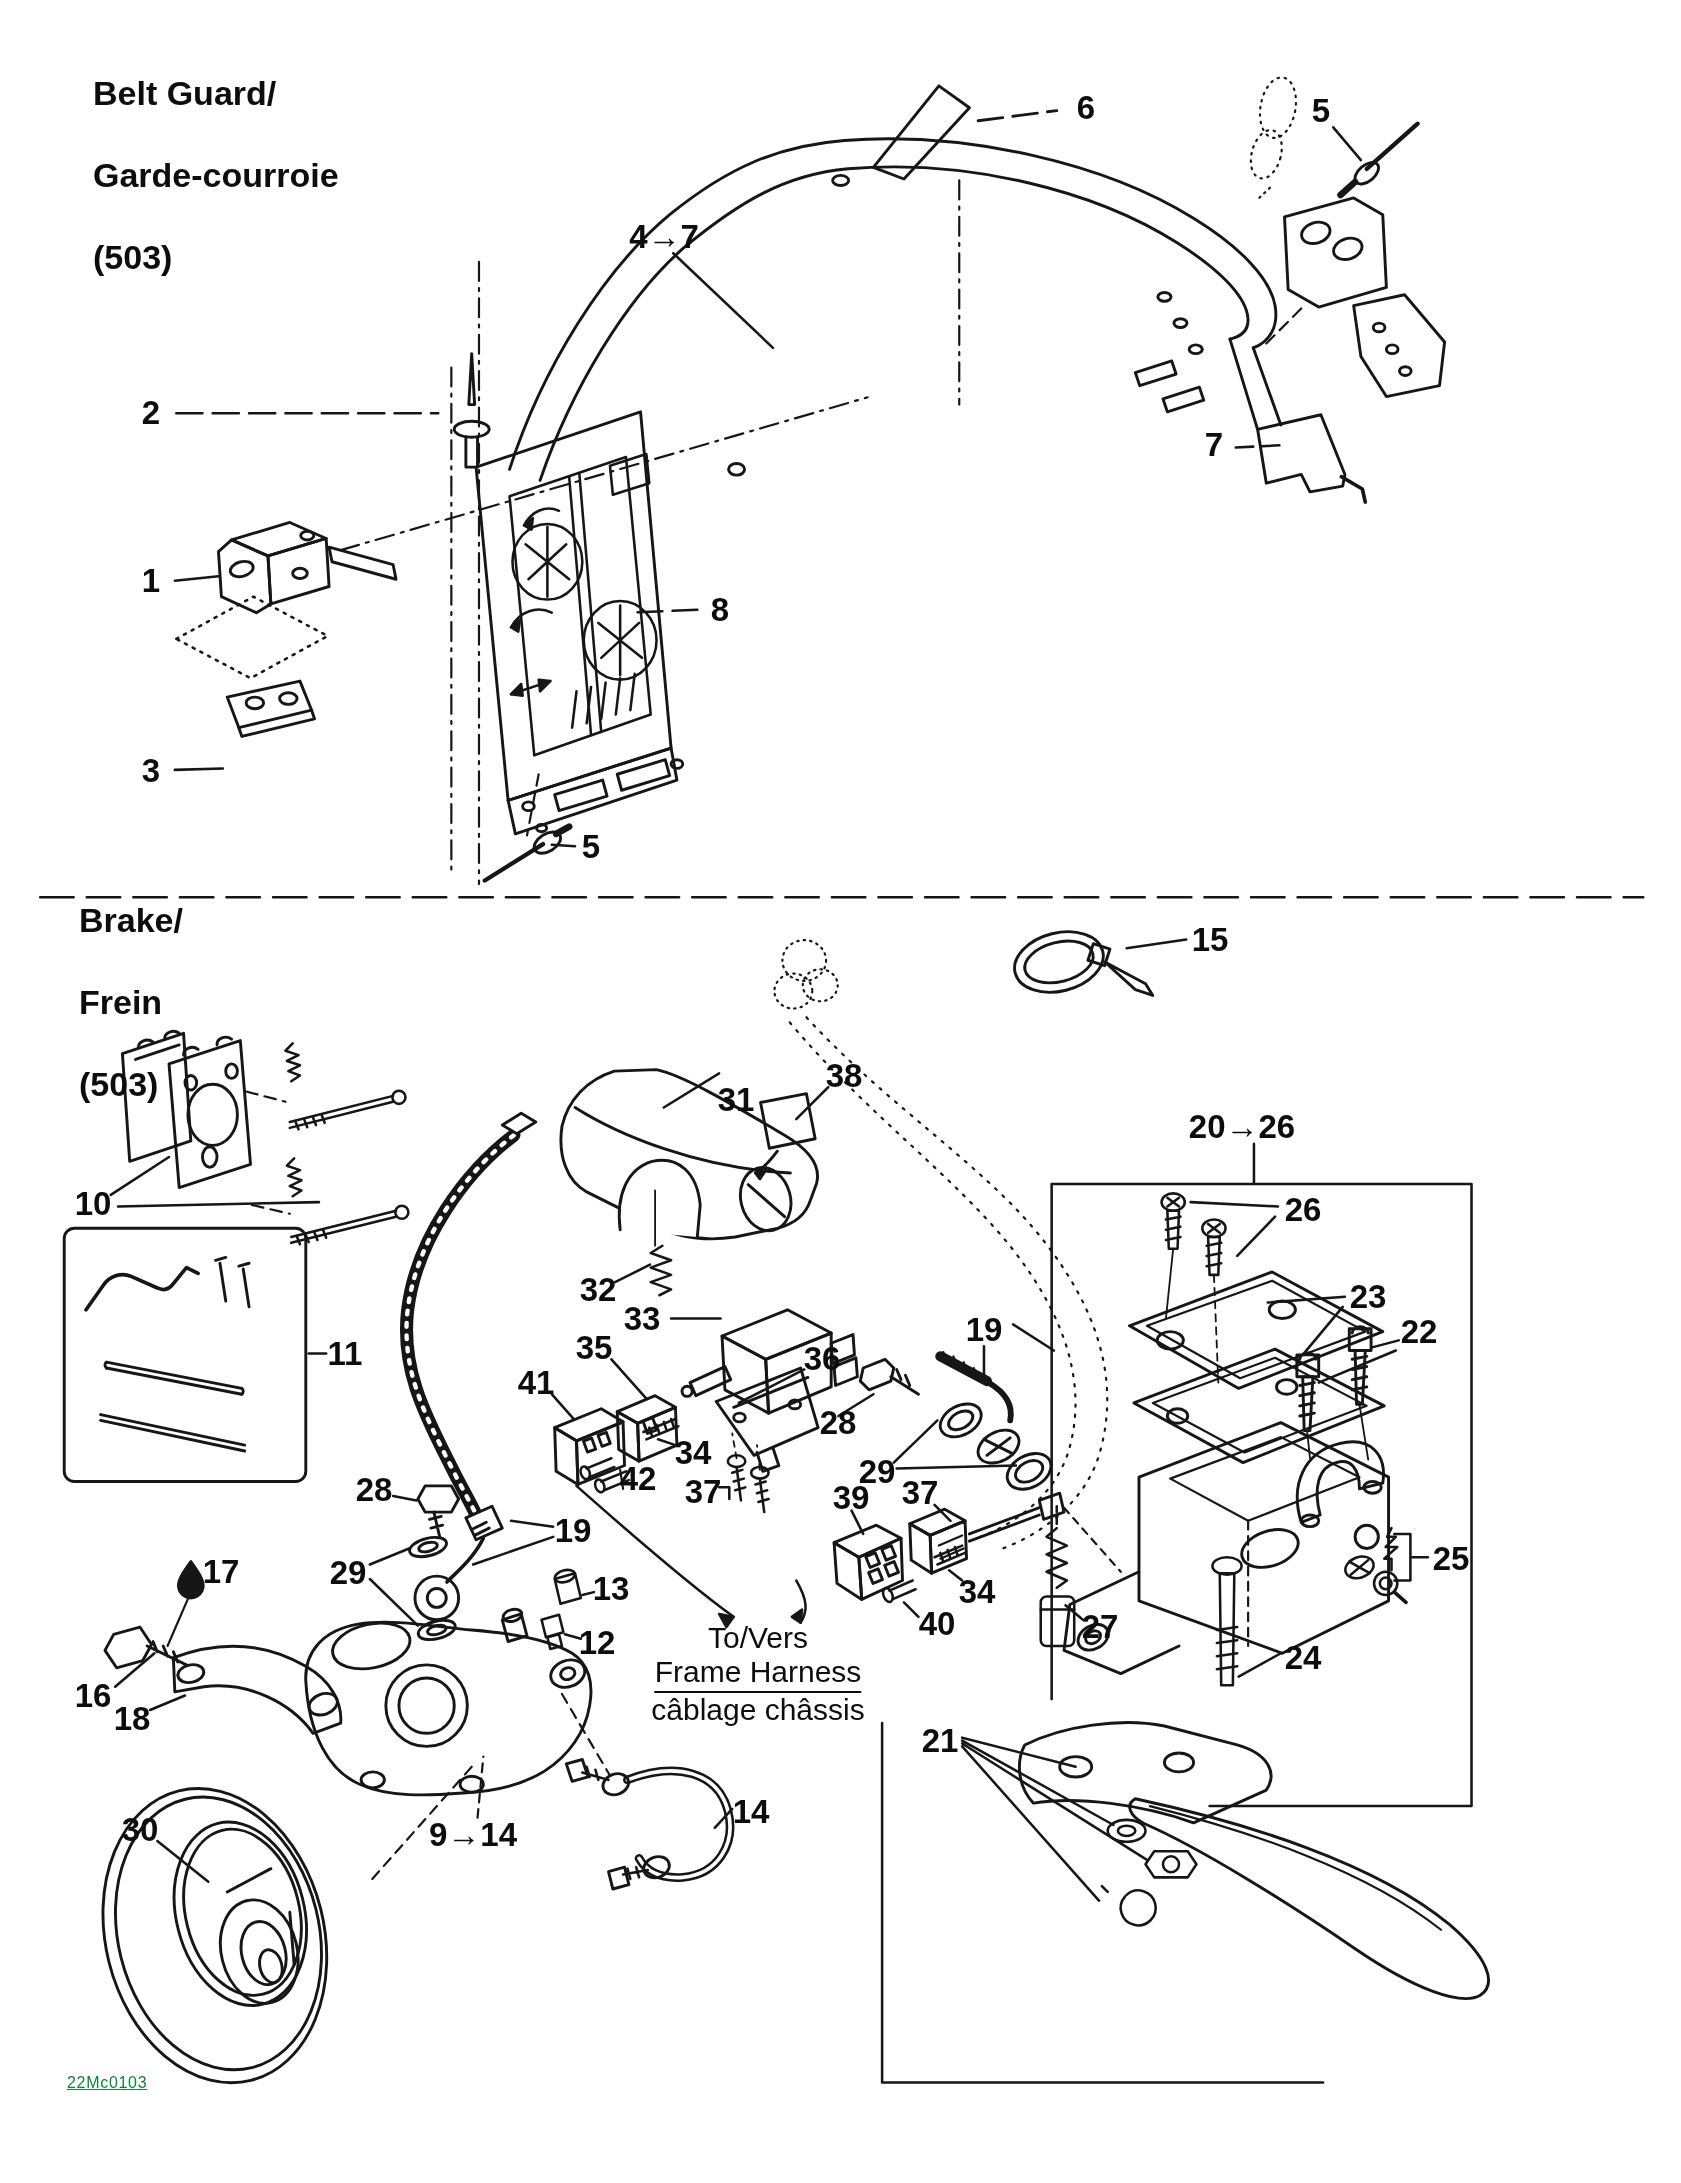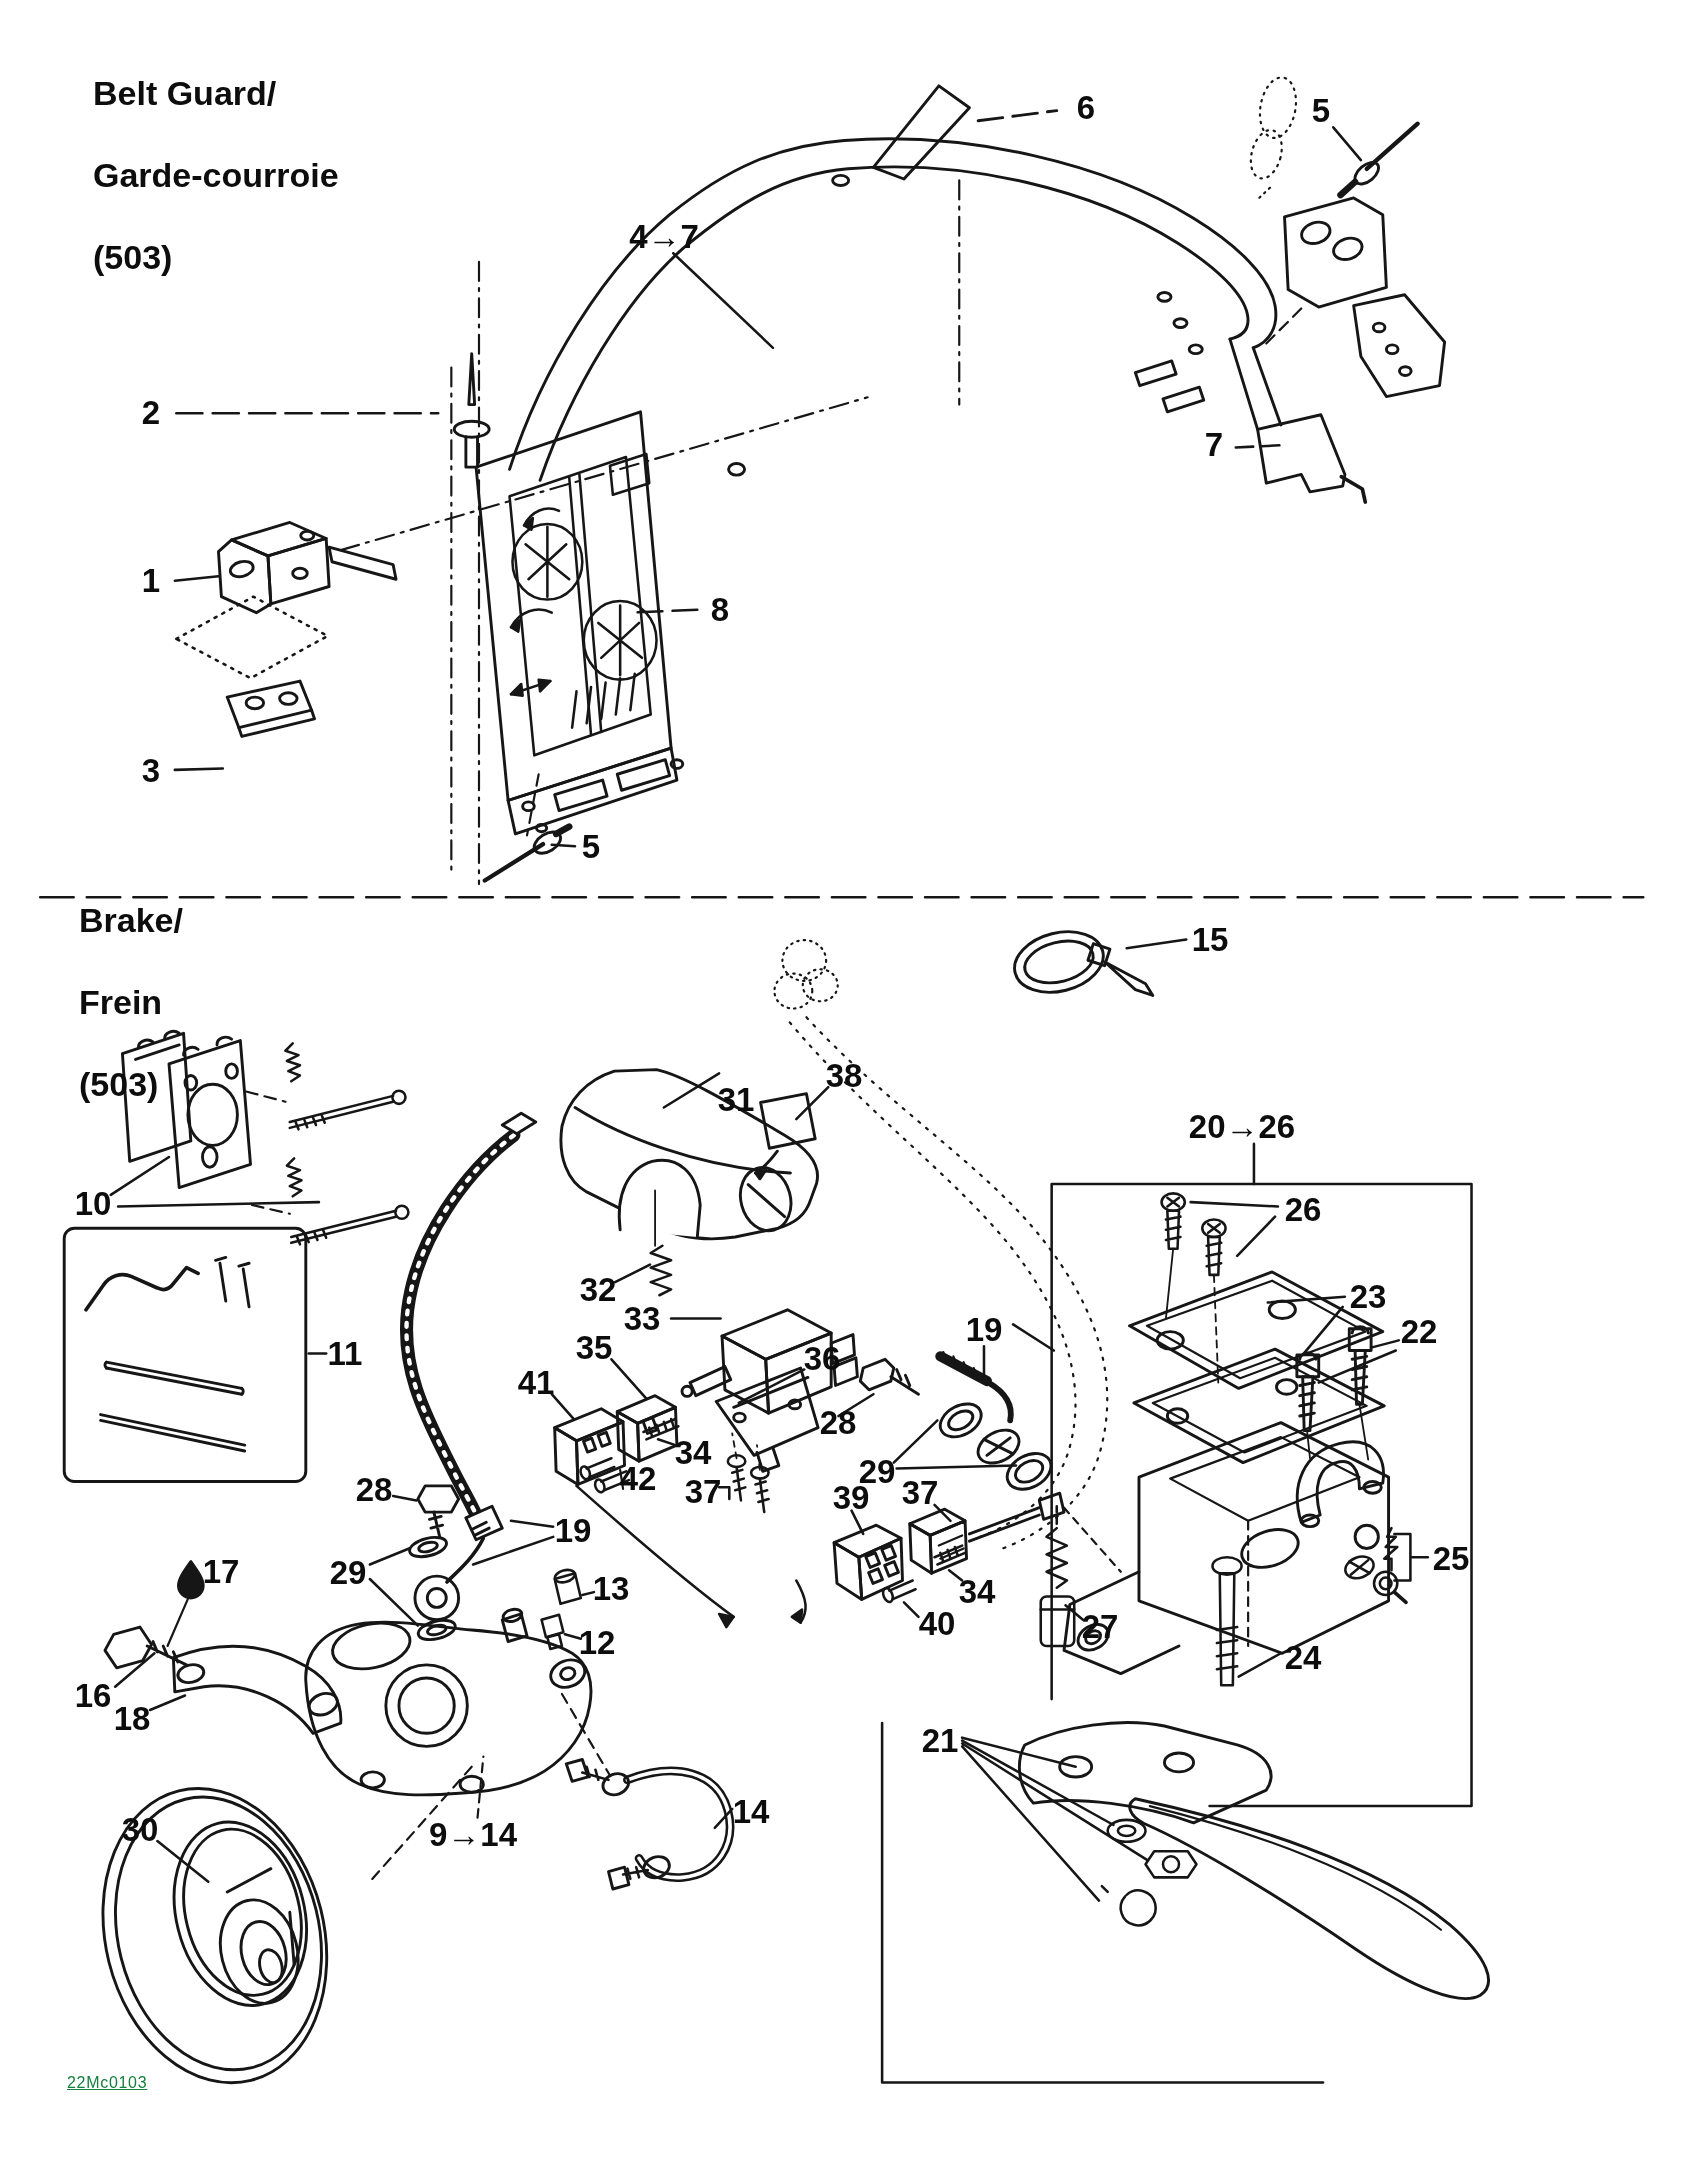--- a/index.html
+++ b/index.html
@@ -515,20 +515,25 @@
 </svg>
 
 <div class="sec-title" id="title1"><span>Belt Guard/</span><br>
 <span>Garde-courroie</span><br>
 <span>(503)</span></div>
 
 <div class="sec-title" id="title2"><span>Brake/</span><br>
 <span>Frein</span><br>
 <span>(503)</span></div>
 
+<div class="note">
+  <span>To/Vers</span><br>
+  <span class="ul">Frame Harness</span><br>
+  <span>câblage châssis</span>
+</div>
 
 <div id="doc-code">22Mc0103</div>
 
 <div id="callout-layer">
       <span class="callout" style="left: 151px; top: 581px;">1</span>
       <span class="callout" style="left: 151px; top: 413px;">2</span>
       <span class="callout" style="left: 151px; top: 771px;">3</span>
       <span class="callout" style="left: 664px; top: 237px;">4→7</span>
       <span class="callout" style="left: 1321px; top: 111px;">5</span>
       <span class="callout" style="left: 591px; top: 847px;">5</span>

